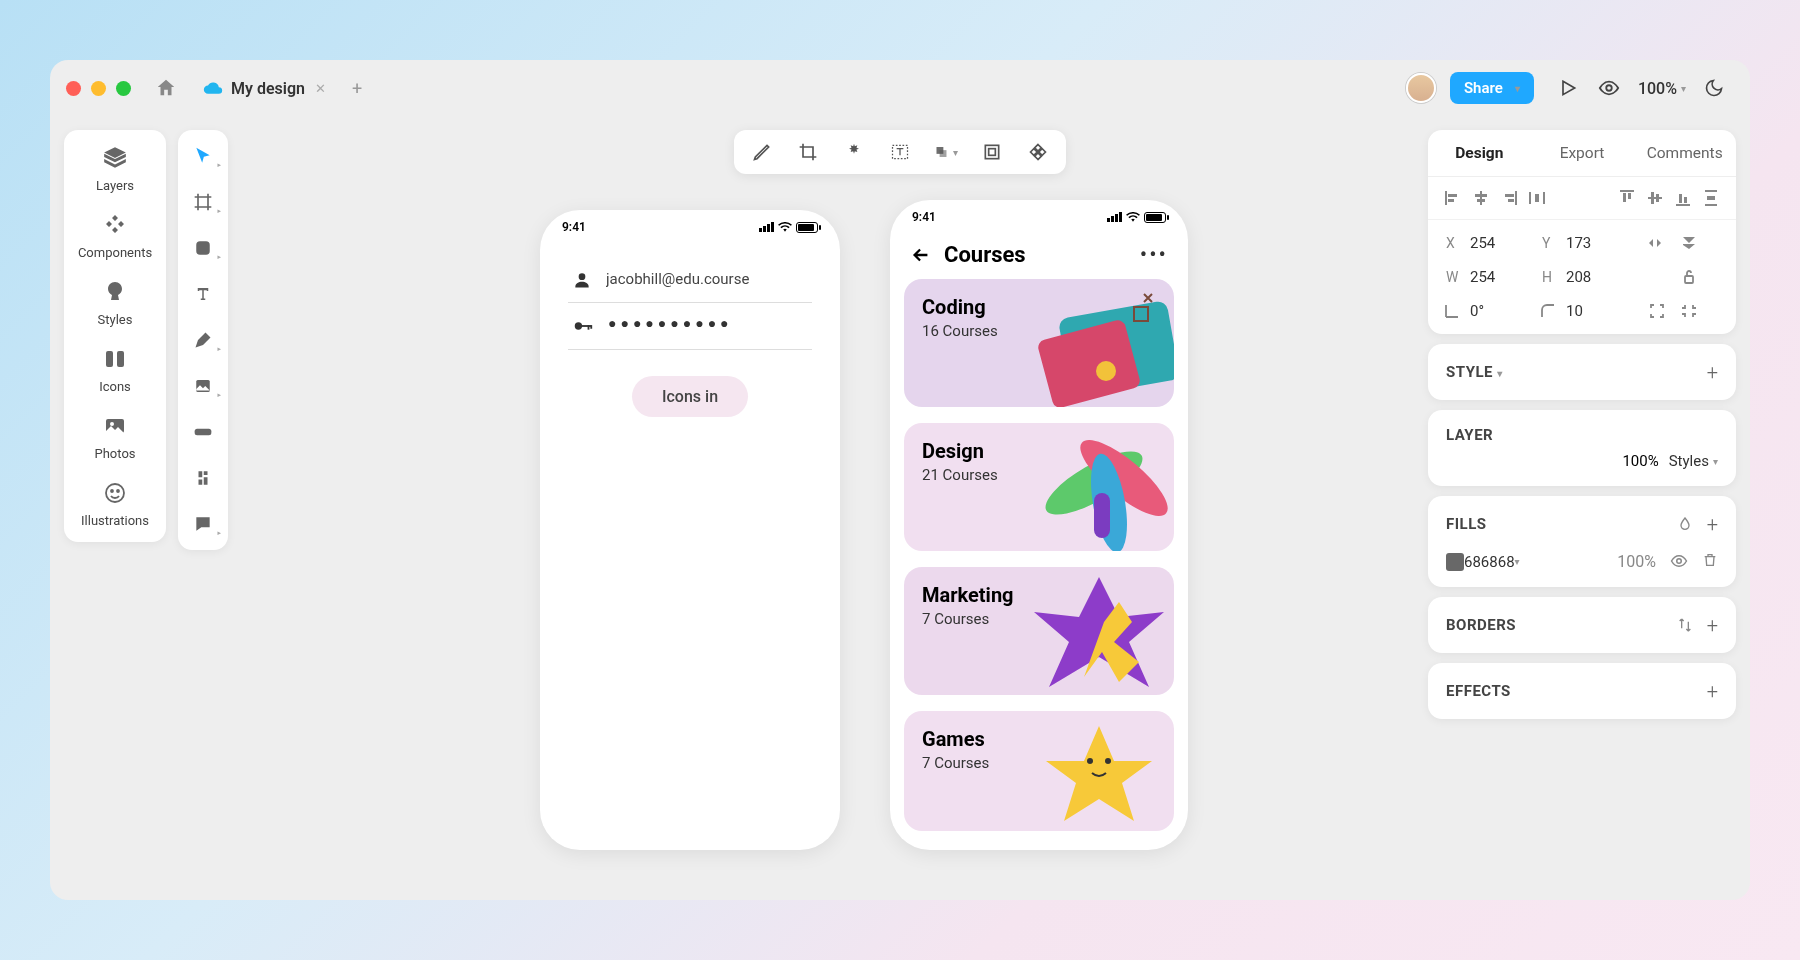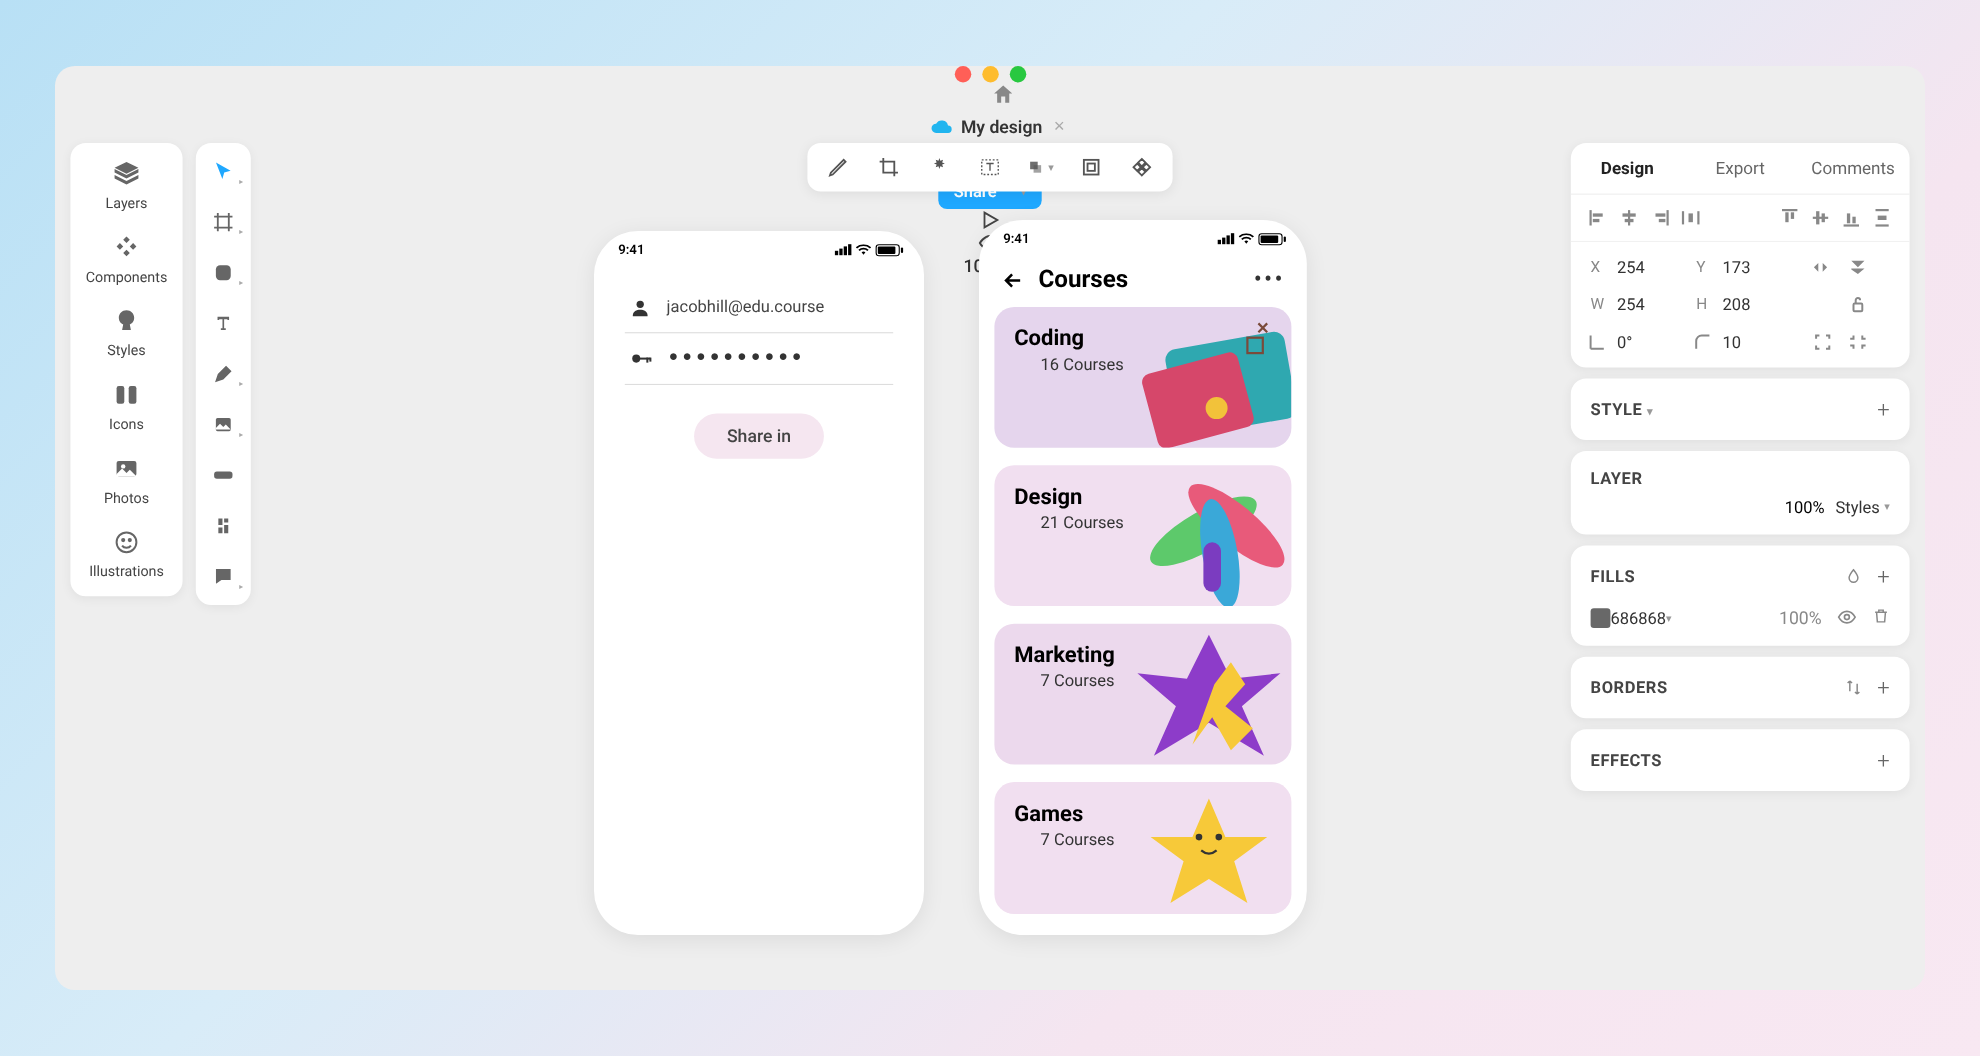--- a/index.html
+++ b/index.html
@@ -1,34 +1,34 @@
 <!DOCTYPE html>
 <html><head>
 <meta charset="utf-8">
 <style>
 * { margin: 0; padding: 0; box-sizing: border-box; font-family: -apple-system, BlinkMacSystemFont, "Segoe UI", Roboto, sans-serif; }
 body { background: linear-gradient(135deg, #b8e0f5 0%, #d8ecf8 40%, #f5e5f0 70%, #f8e8f2 100%); width: 1800px; height: 960px; padding: 60px 50px; overflow: hidden; }
 .app-window { background: #eeeeee; border-radius: 18px; width: 100%; height: 100%; position: relative; overflow: hidden; }
 
 
-.titlebar { height: 56px; display: flex; align-items: center; padding: 0 16px; position: relative; flex-direction: column; }
+.titlebar { height: 56px; display: flex; align-items: center; padding: 0 16px; position: relative; }
 .traffic { display: flex; gap: 10px; }
 .traffic span { width: 15px; height: 15px; border-radius: 50%; display: block; }
 .tl-red { background: #ff5f57; }
 .tl-yellow { background: #febc2e; }
 .tl-green { background: #28c840; }
 .home-btn { margin-left: 24px; color: #888; }
 .tab { display: flex; align-items: center; gap: 8px; margin-left: 14px; padding: 8px 12px; }
 .cloud-icon { color: #21b5ef; }
 .tab-title { font-size: 16px; font-weight: 600; color: #333; }
 .close-x { color: #aaa; font-size: 13px; margin-left: 2px; }
 .new-tab { margin-left: 14px; color: #999; font-size: 18px; }
 .spacer { flex: 1; }
 .avatar { width: 30px; height: 30px; border-radius: 50%; background: linear-gradient(#e8c8a0, #d8b090); border: 2px solid #fff; box-shadow: 0 0 0 1px #ccc; }
-.share-btn { background: #1fa8ff; color: #fff; border: none; border-radius: 8px; padding: 7px 14px; font-size: 15px; font-weight: 600; margin: 0 14px; display: flex; align-items: center; gap: 22px; }
+.share-btn { background: #1fa8ff; color: #fff; border: none; border-radius: 8px; padding: 7px 14px; font-size: 15px; font-weight: 600; margin: 0 14px; display: flex; align-items: center; gap: 12px; }
 .top-icon { color: #444; margin: 0 10px; }
 .zoom { font-size: 16px; font-weight: 500; color: #333; margin: 0 8px; display: flex; align-items: center; gap: 4px; }
 .moon { margin-left: 10px; }
 
 
 .left-nav { position: absolute; left: 14px; top: 70px; width: 102px; background: #fff; border-radius: 14px; box-shadow: 0 2px 10px rgba(0,0,0,0.06); padding: 14px 4px; display: flex; flex-direction: column; align-items: center; gap: 18px; }
 .nav-item { display: flex; flex-direction: column; align-items: center; gap: 6px; cursor: pointer; }
 .nav-icon { width: 28px; height: 28px; color: #666; display: flex; align-items: center; justify-content: center; }
 .nav-label { font-size: 13px; color: #444; }
 
@@ -70,21 +70,21 @@
 .ab-header-left { display: flex; align-items: center; gap: 12px; }
 .ab-title { font-size: 22px; font-weight: 700; }
 .dots3 { font-size: 22px; letter-spacing: 2px; color: #333; }
 .course-list { padding: 0 14px; display: flex; flex-direction: column; gap: 16px; }
 .course-card { border-radius: 18px; padding: 16px 18px; height: 128px; position: relative; overflow: hidden; }
 .c1 { background: #e5d5ed; }
 .c2 { background: #f1dff0; }
 .c3 { background: #ecd9ed; }
 .c4 { background: #f1dff0; height: 120px; }
 .course-title { font-size: 20px; font-weight: 700; }
-.course-sub { font-size: 15px; color: #333; margin-top: 3px; margin-left: 24px; }
+.course-sub { font-size: 15px; color: #333; margin-top: 3px; }
 .card-ill { position: absolute; right: 0; top: 0; width: 150px; height: 100%; }
 
 
 .props { position: absolute; right: 14px; top: 70px; width: 308px; display: flex; flex-direction: column; gap: 10px; }
 .panel { background: #fff; border-radius: 14px; box-shadow: 0 2px 10px rgba(0,0,0,0.06); }
 .tabs-row { display: flex; border-bottom: 1px solid #eee; }
 .ptab { flex: 1; text-align: center; padding: 14px 8px; font-size: 15.5px; color: #666; }
 .ptab.active { font-weight: 700; color: #222; }
 .align-row { display: flex; gap: 8px; padding: 12px 16px; border-bottom: 1px solid #f1f1f1; }
 .align-group { display: flex; gap: 10px; }
@@ -345,21 +345,21 @@
         </div>
         <div class="form-row">
           <svg width="22" height="22" viewBox="0 0 24 24" fill="#333">
               <circle cx="7" cy="12" r="4"></circle>
               <rect x="10" y="11" width="11" height="2"></rect>
               <rect x="17" y="11" width="2" height="5"></rect>
               <rect x="20" y="11" width="2" height="4"></rect>
             </svg>
           <span class="dots">●●●●●●●●●●</span>
         </div>
-        <button class="signin-btn">Share in</button>
+        <button class="signin-btn">Icons in</button>
       </div>
     </div>
 
     <div class="artboard ab2">
       <div class="status-bar">
         <span>9:41</span>
         <div class="status-icons">
           <div class="signal">
               <span></span>
               <span></span>

